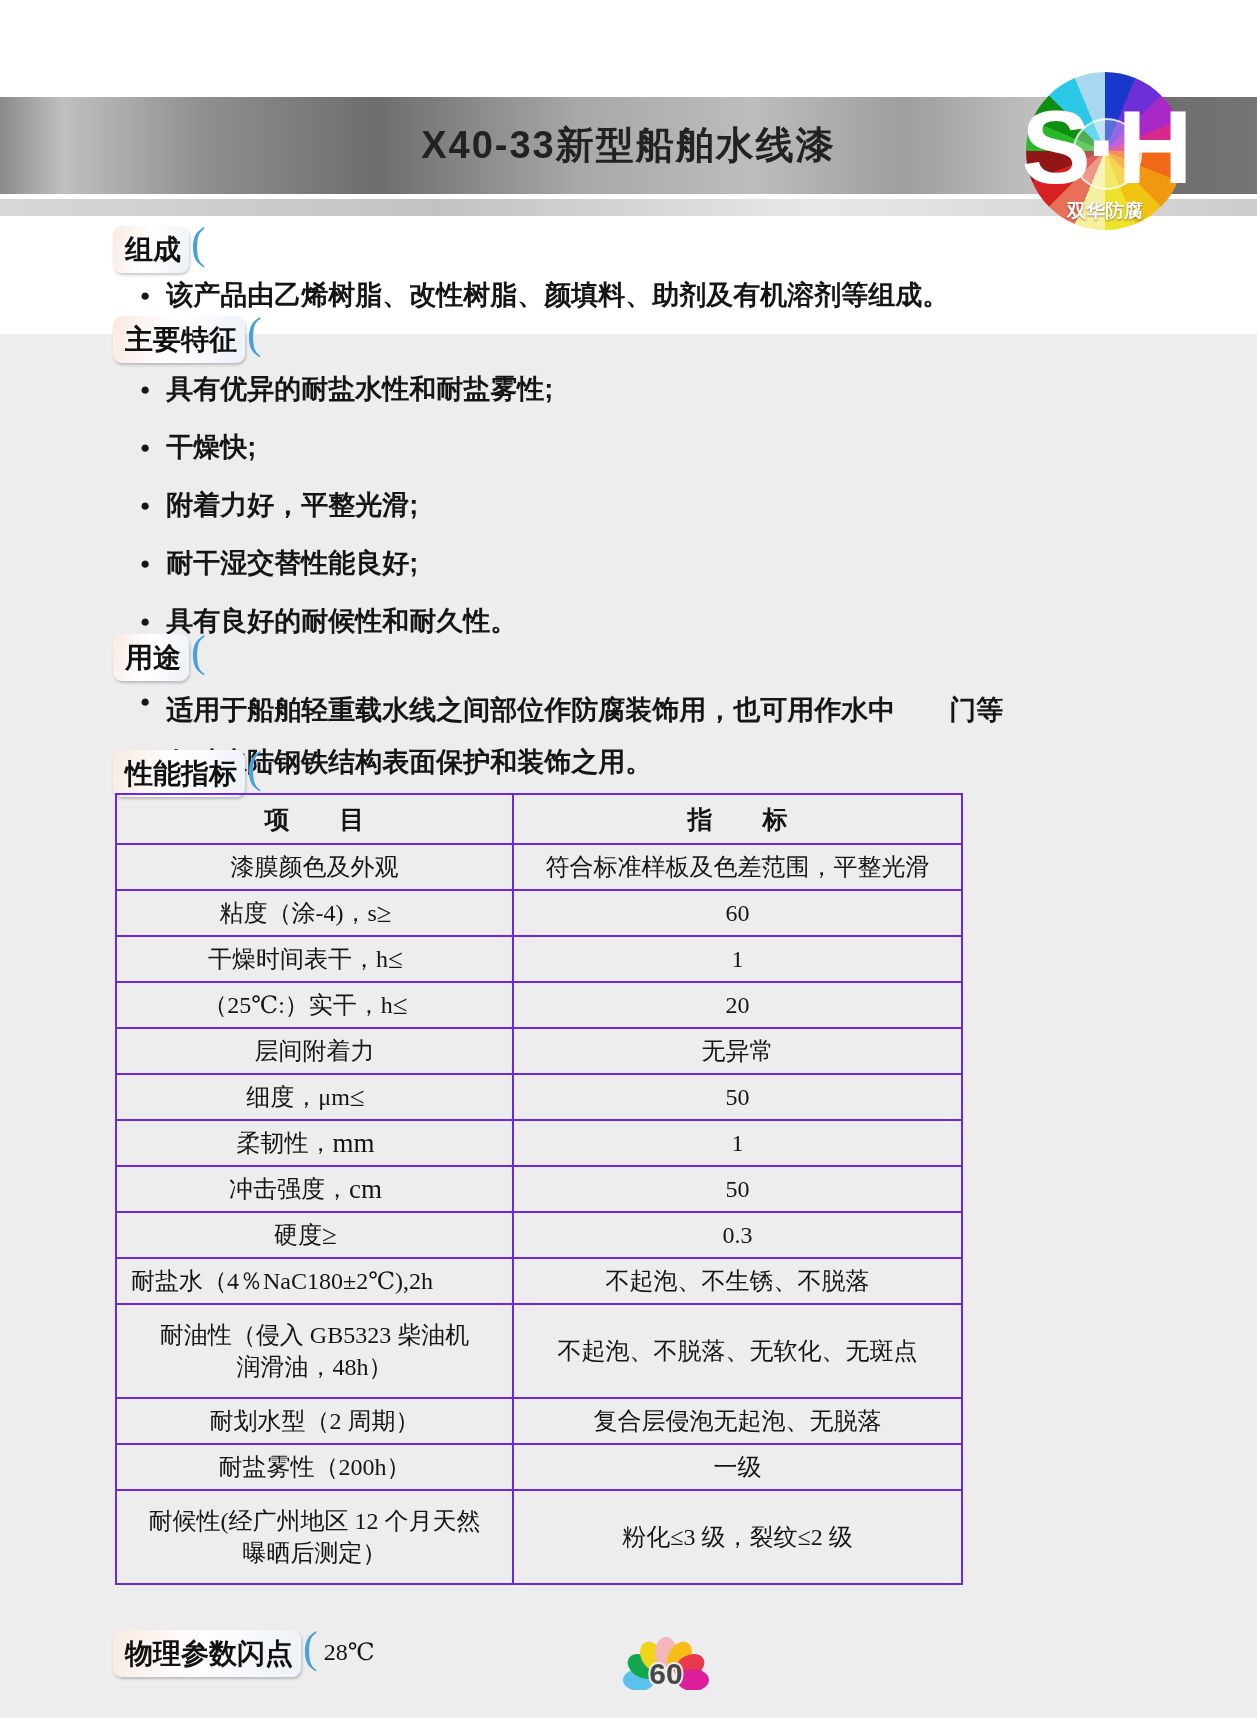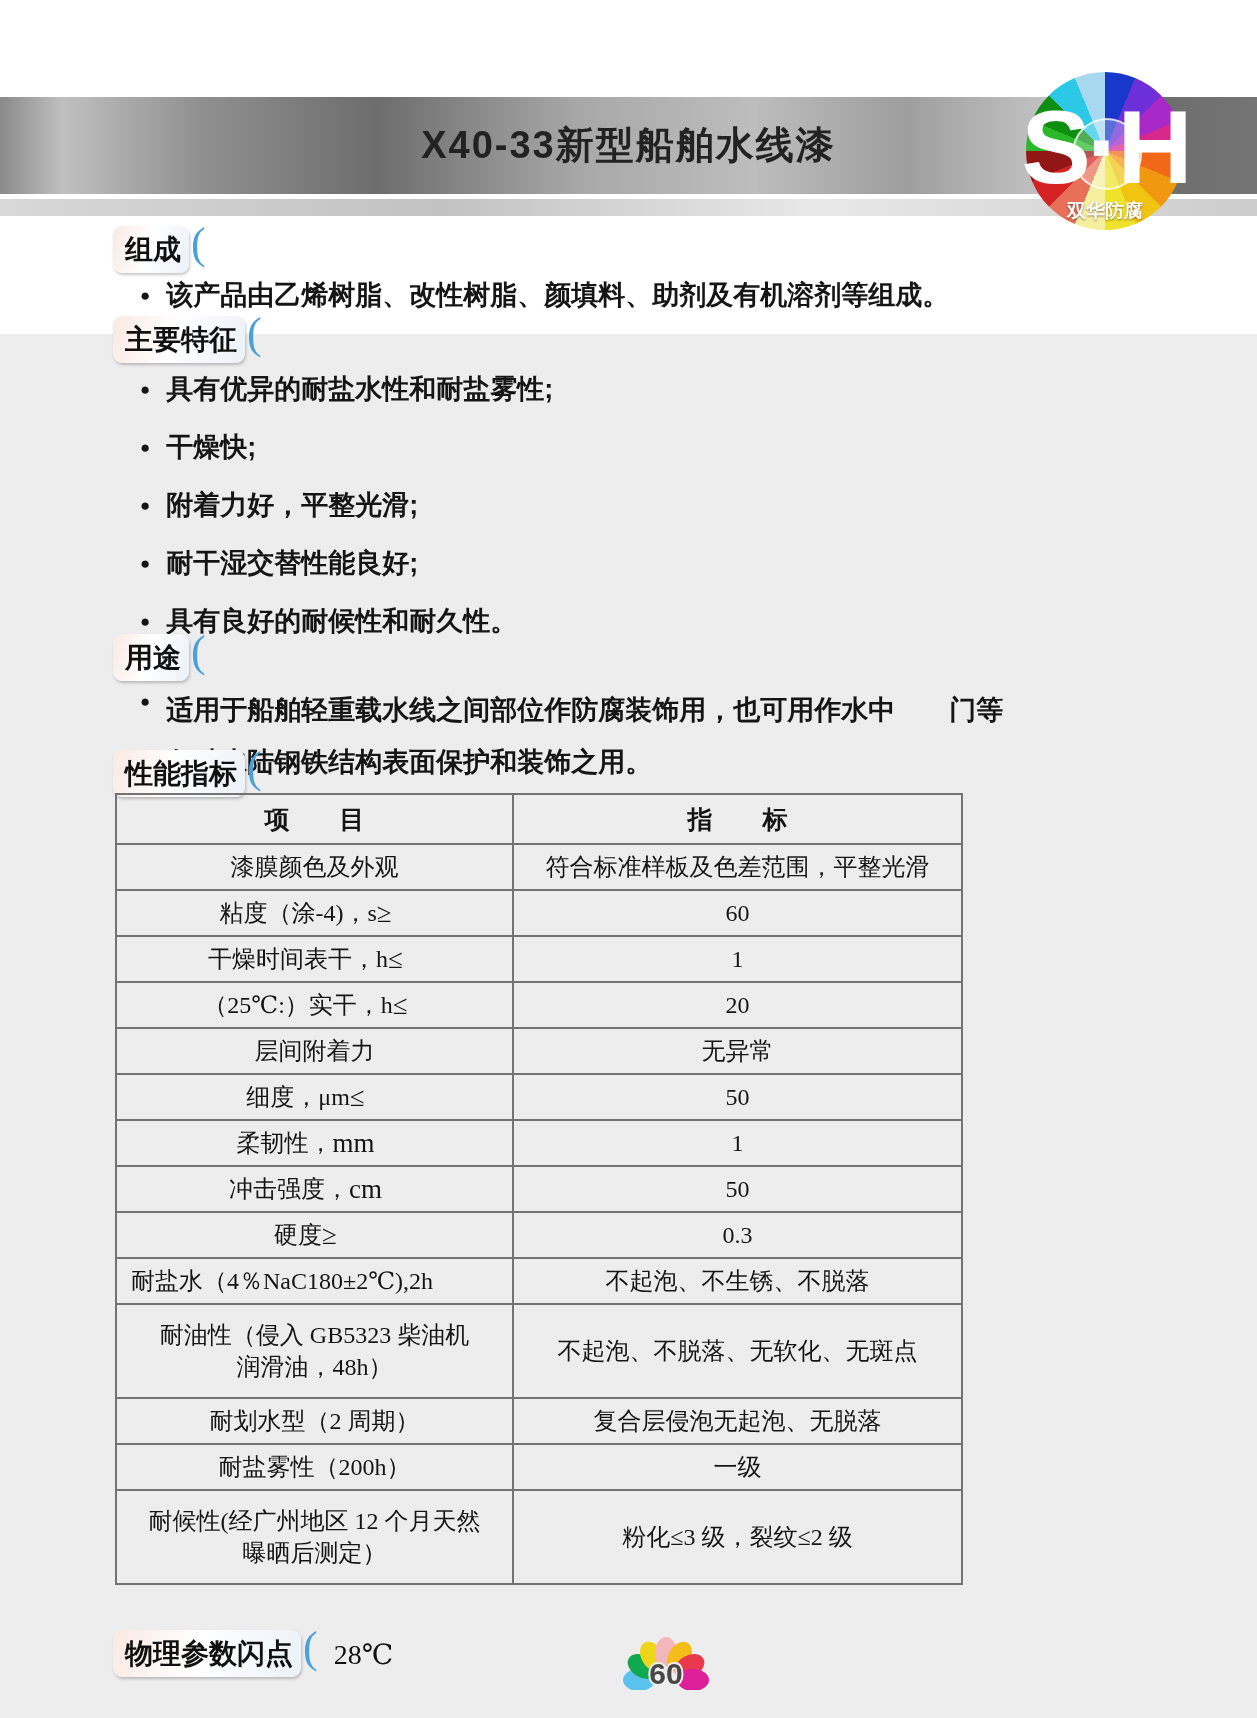--- a/index.html
+++ b/index.html
@@ -28,36 +28,36 @@
   .logo-caption{position:absolute;left:0;top:126px;width:158px;text-align:center;
     font-family:"Liberation Sans","DejaVu Sans",sans-serif;font-weight:700;font-size:19px;color:#ffffff;
     text-shadow:0 1px 2px rgba(60,20,20,.55);}
 
   
   .sec-row{position:absolute;display:flex;align-items:flex-start;}
   .pill{display:inline-block;background:linear-gradient(105deg,#f9e9e3,#ffffff 45%,#eef2f9 95%);
     border-radius:9px;padding:6px 8px 6px 12px;box-shadow:1px 2px 3px rgba(0,0,0,.22);
     font-weight:700;font-size:28px;line-height:1.25;color:#111;}
   .paren{font-size:44px;line-height:0.9;font-weight:400;margin-left:2px;transform:translateY(-2px);}
-  .pill-value{font-size:28px;font-weight:400;margin-left:16px;padding-top:8px;color:#111;}
+  .pill-value{font-size:24px;font-weight:400;margin-left:6px;padding-top:8px;color:#111;}
 
   
   .bullets{position:absolute;left:140px;}
   .bullet{display:flex;align-items:flex-start;gap:16px;
     font-family:"Liberation Sans","DejaVu Sans",sans-serif;font-weight:700;font-size:27px;line-height:35px;}
   .bullet .dot{font-size:17px;line-height:35px;}
   .bullet-text{white-space:pre-line;}
   .bullets.spaced .bullet{margin-bottom:23px;}
   .bullets.usage .bullet{line-height:52px;}
 
   
   table.perf{position:absolute;left:115px;top:793px;width:846px;border-collapse:collapse;table-layout:fixed;
     font-size:24px;color:#151515;}
   table.perf col.c1{width:397px;} table.perf col.c2{width:449px;}
-  table.perf th,table.perf td{border:2px solid #737373;padding:0;}
+  table.perf th,table.perf td{border:2px solid #6d28d9;padding:0;}
   table.perf th{height:48px;font-size:25px;font-weight:700;text-align:center;}
   table.perf tr.r{height:46px;} table.perf tr.r.tall{height:94px;}
   .cell-split{display:flex;justify-content:center;align-items:center;padding:0 48px 0 30px;}
   .cell-split .sym{font-size:27px;}
   .cell-item{padding:0 10px;text-align:center;white-space:pre-line;}
   .cell-item.left{text-align:left;padding-left:14px;}
   .cell-val{text-align:center;padding:0 8px;}
 
   
   .physical{top:1630px;left:113px;}

